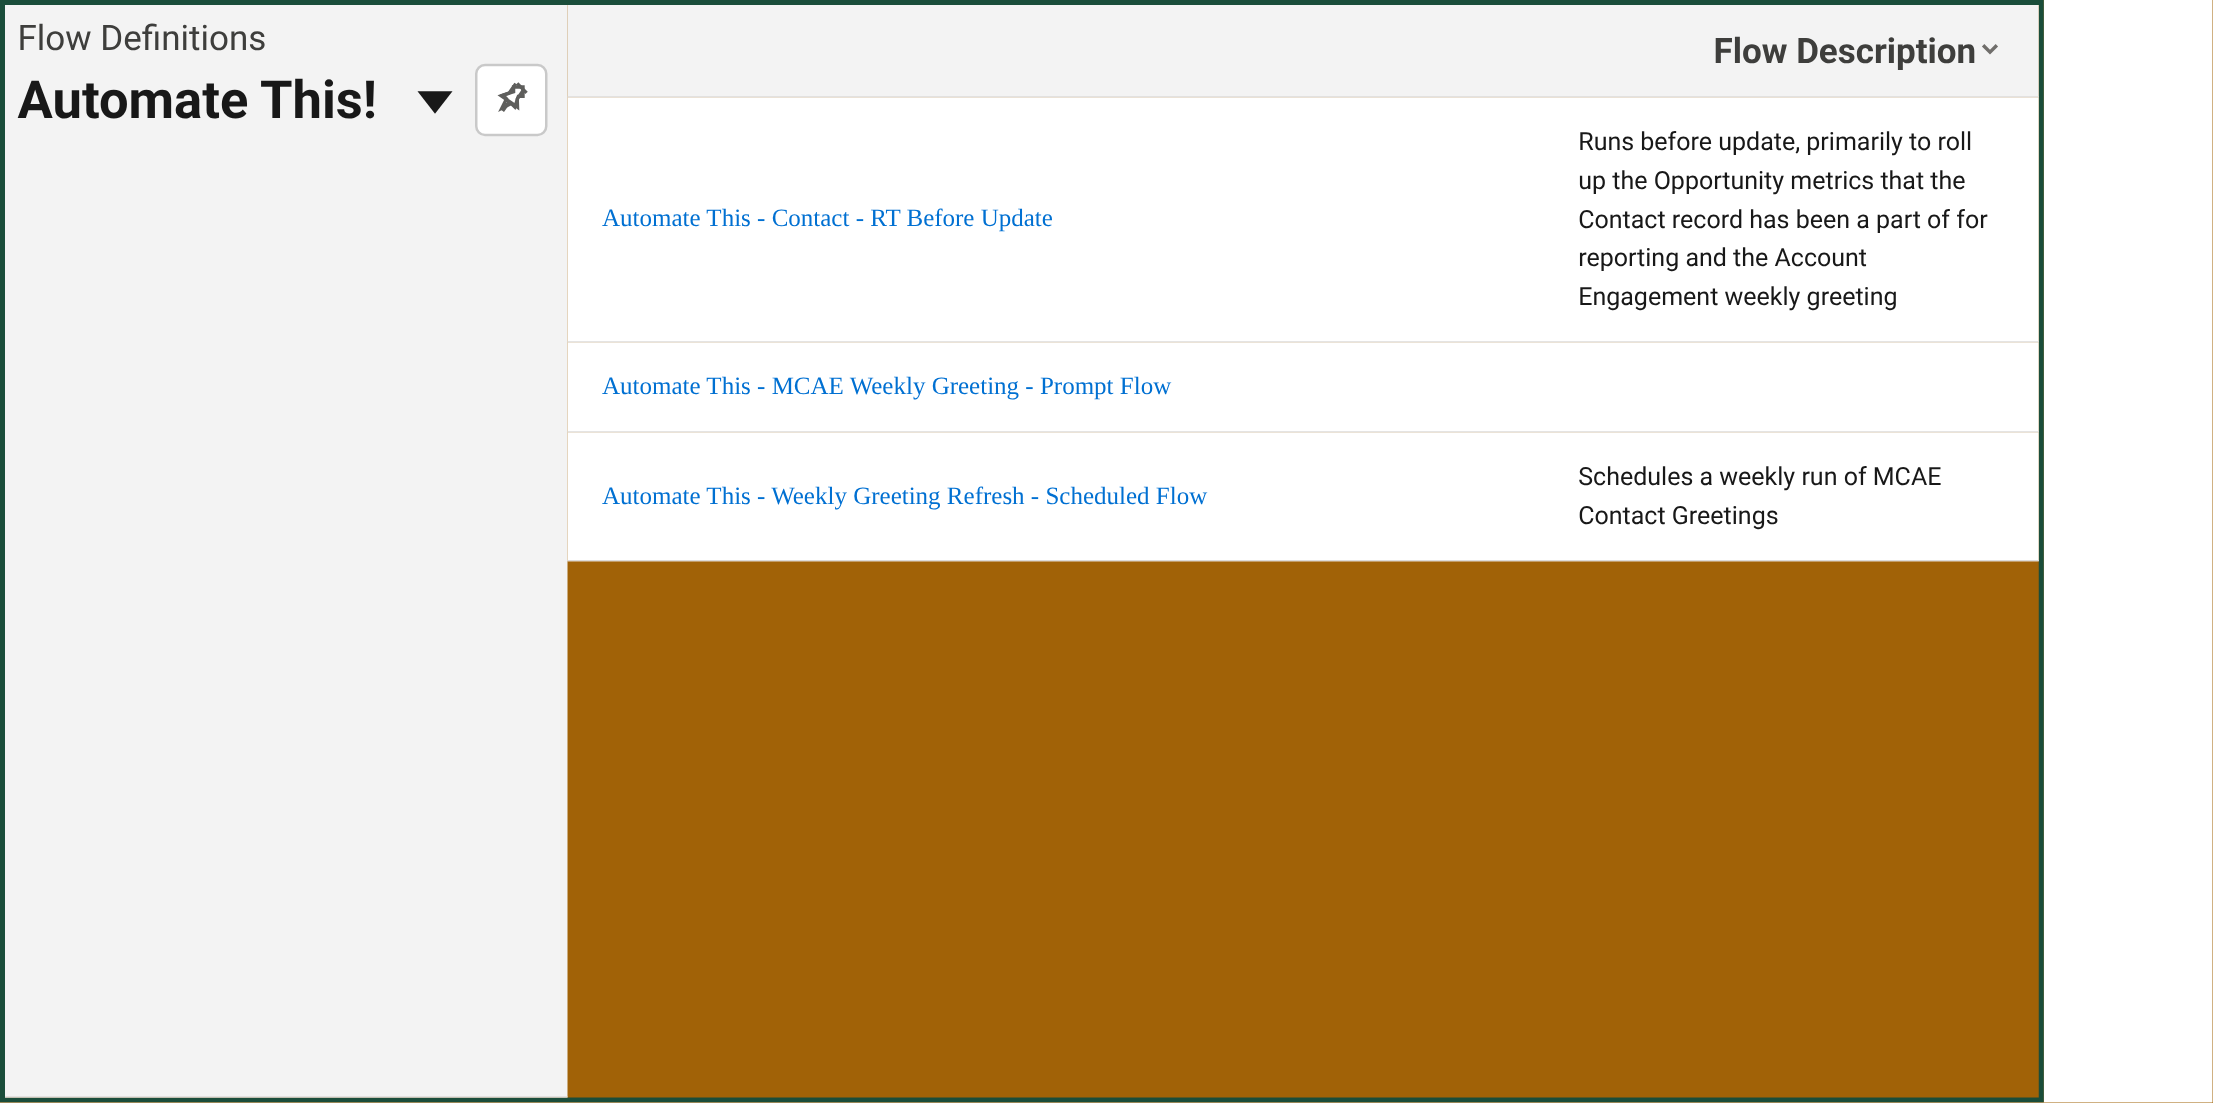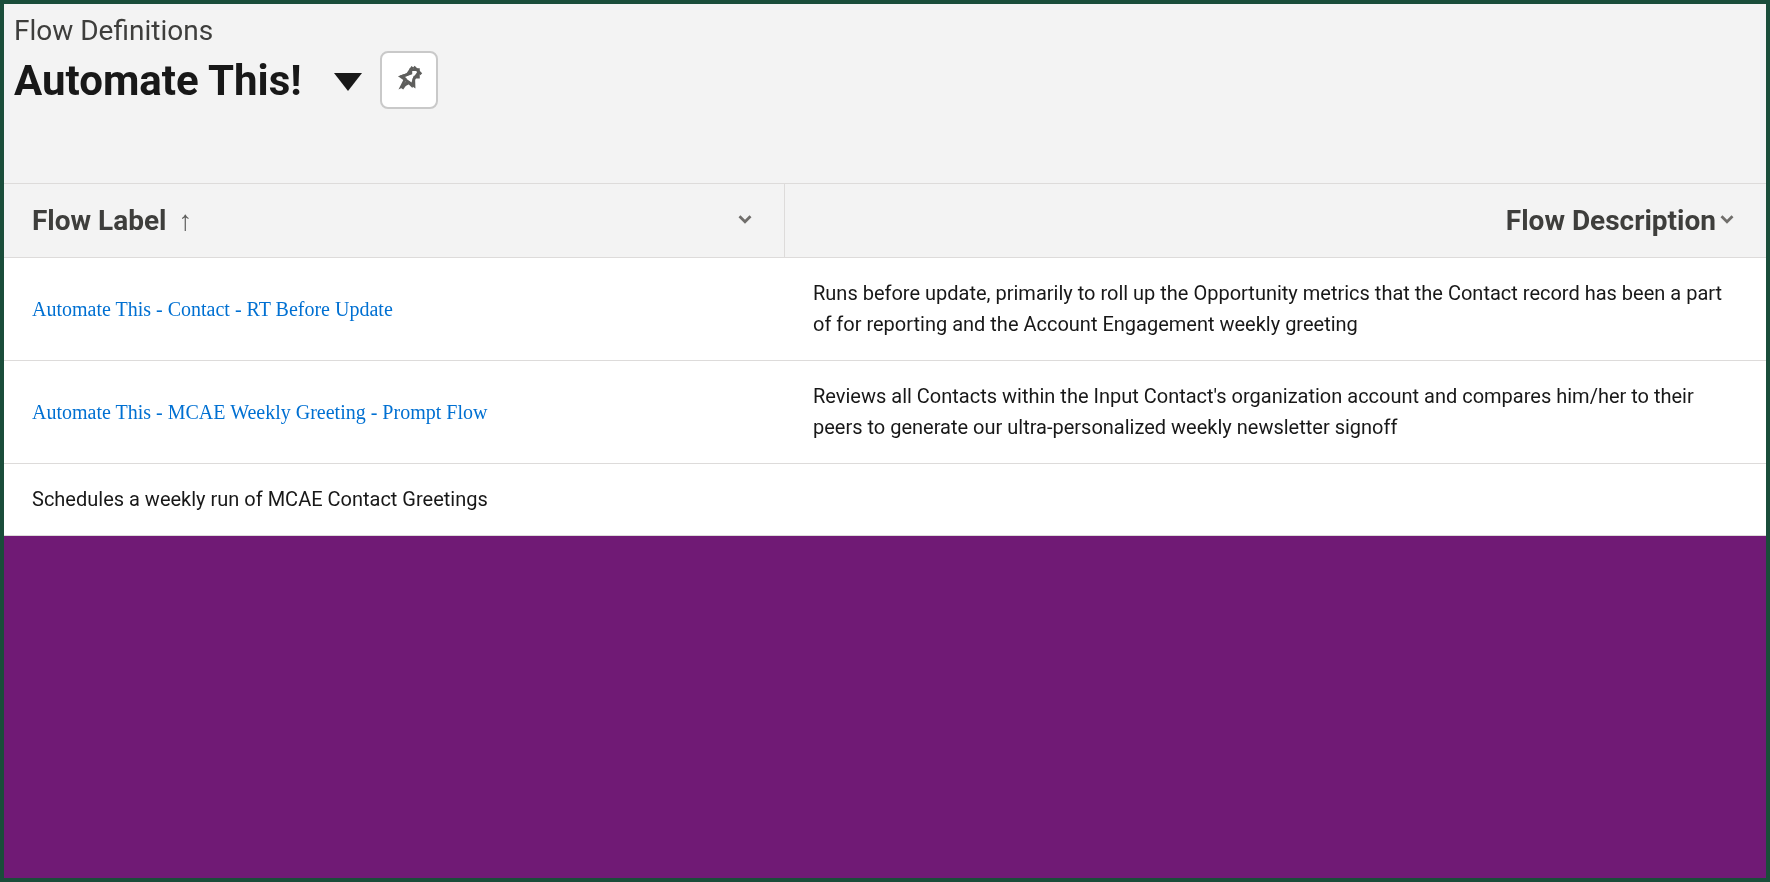--- a/index.html
+++ b/index.html
@@ -7,25 +7,25 @@
       margin: 0;
       padding: 0;
     }
     body {
       font-family: -apple-system, BlinkMacSystemFont, "Segoe UI", Roboto, "Helvetica Neue", Arial, sans-serif;
       background: #ffffff;
       color: #222222;
     }
     .container {
       border: 4px solid #1a4d3a;
-      width: 1770px;
+      width: 1635px;
       height: 882px;
-      background: #701a75;
-      display: flex;
-      flex-direction: column;
+      background: #a16207;
+      display: flex;
+      flex-direction: row;
     }
     .header {
       background: #f3f3f3;
       padding: 10px 16px 26px 10px;
       border-bottom: 1px solid #dddbda;
     }
     .breadcrumb {
       font-size: 28px;
       color: #3e3e3c;
       margin-bottom: 4px;
@@ -174,54 +174,45 @@
             <line x1="8" y1="3" x2="16" y2="3" stroke-width="2" transform="rotate(45 12 12)"></line>
             <path d="M9 3 L9 10 L6 14 L18 14 L15 10 L15 3 M12 14 L12 21" transform="rotate(35 12 12)"></path>
           </svg>
         </span>
       </button>
     </div>
   </div>
 
   <div class="table">
     <div class="table-header">
-      <div class="th th-label">
+      <div class="th th-desc">
         <div class="th-content">
-          <span>Flow Label</span>
-          <span class="sort-arrow">↑</span>
+          <span>Flow Description</span>
         </div>
         <span class="column-menu chevron-icon">
           <svg viewBox="0 0 24 24" fill="none" stroke="#706e6b" stroke-width="3">
             <polyline points="6 9 12 15 18 9"></polyline>
           </svg>
         </span>
       </div>
-      <div class="th th-desc">
-        <div class="th-content">
-          <span>Flow Description</span>
-        </div>
-        <span class="column-menu chevron-icon">
-          <svg viewBox="0 0 24 24" fill="none" stroke="#706e6b" stroke-width="3">
-            <polyline points="6 9 12 15 18 9"></polyline>
-          </svg>
-        </span>
-      </div>
     </div>
 
     <div class="table-body">
       <div class="table-row">
         <div class="td td-label">
           <a class="flow-link">Automate This - Contact - RT Before Update</a>
         </div>
         <div class="td td-desc">Runs before update, primarily to roll up the Opportunity metrics that the Contact record has been a part of for reporting and the Account Engagement weekly greeting</div>
       </div>
       <div class="table-row">
         <div class="td td-label">
           <a class="flow-link">Automate This - MCAE Weekly Greeting - Prompt Flow</a>
         </div>
-        <div class="td td-desc">Reviews all Contacts within the Input Contact's organization account and compares him/her to their peers to generate our ultra-personalized weekly newsletter signoff</div>
       </div>
       <div class="table-row">
+        <div class="td td-label">
+          <a class="flow-link">Automate This - Weekly Greeting Refresh - Scheduled Flow</a>
+        </div>
         <div class="td td-desc">Schedules a weekly run of MCAE Contact Greetings</div>
       </div>
     </div>
   </div>
 </div>
 
 </body></html>

